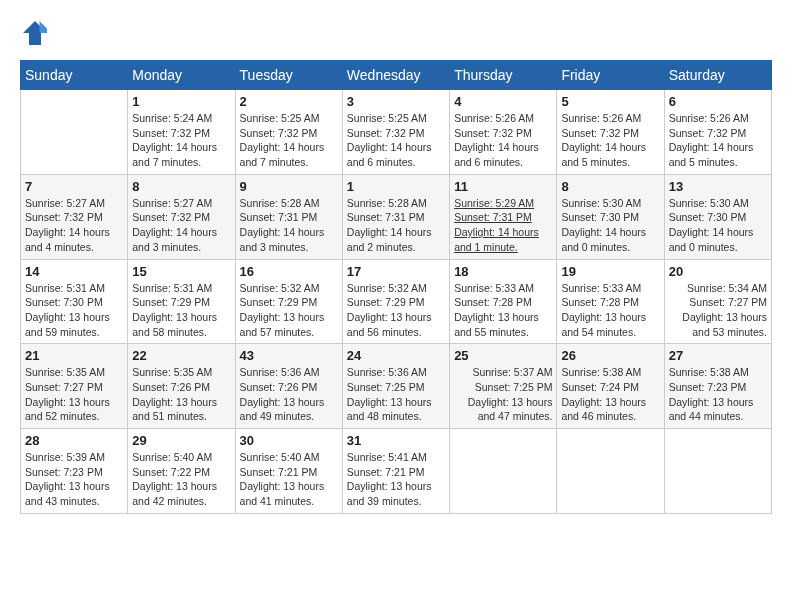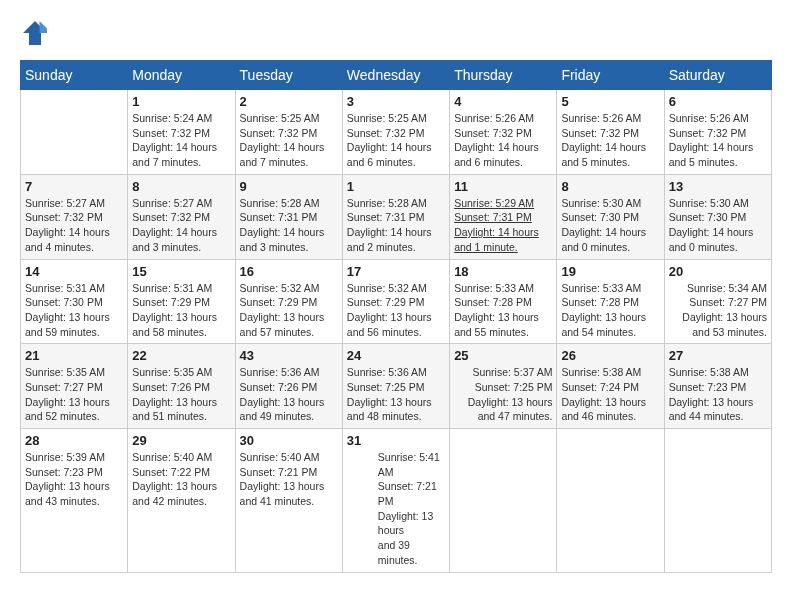--- a/index.html
+++ b/index.html
@@ -330,21 +330,21 @@
         </td>
         <td>
           <div class="day-num">30</div>
           <div class="day-info" style="white-space: pre-line;">Sunrise: 5:40 AM
 Sunset: 7:21 PM
 Daylight: 13 hours
 and 41 minutes.</div>
         </td>
         <td>
           <div class="day-num">31</div>
-          <div class="day-info" style="white-space: pre-line; margin-left: 31px;">Sunrise: 5:41 AM
+          <div class="day-info" style="white-space: pre-line;">Sunrise: 5:41 AM
 Sunset: 7:21 PM
 Daylight: 13 hours
 and 39 minutes.</div>
         </td>
         <td class="empty-cell"></td>
         <td class="empty-cell"></td>
         <td class="empty-cell"></td>
       </tr>
     </tbody>
 </table>

